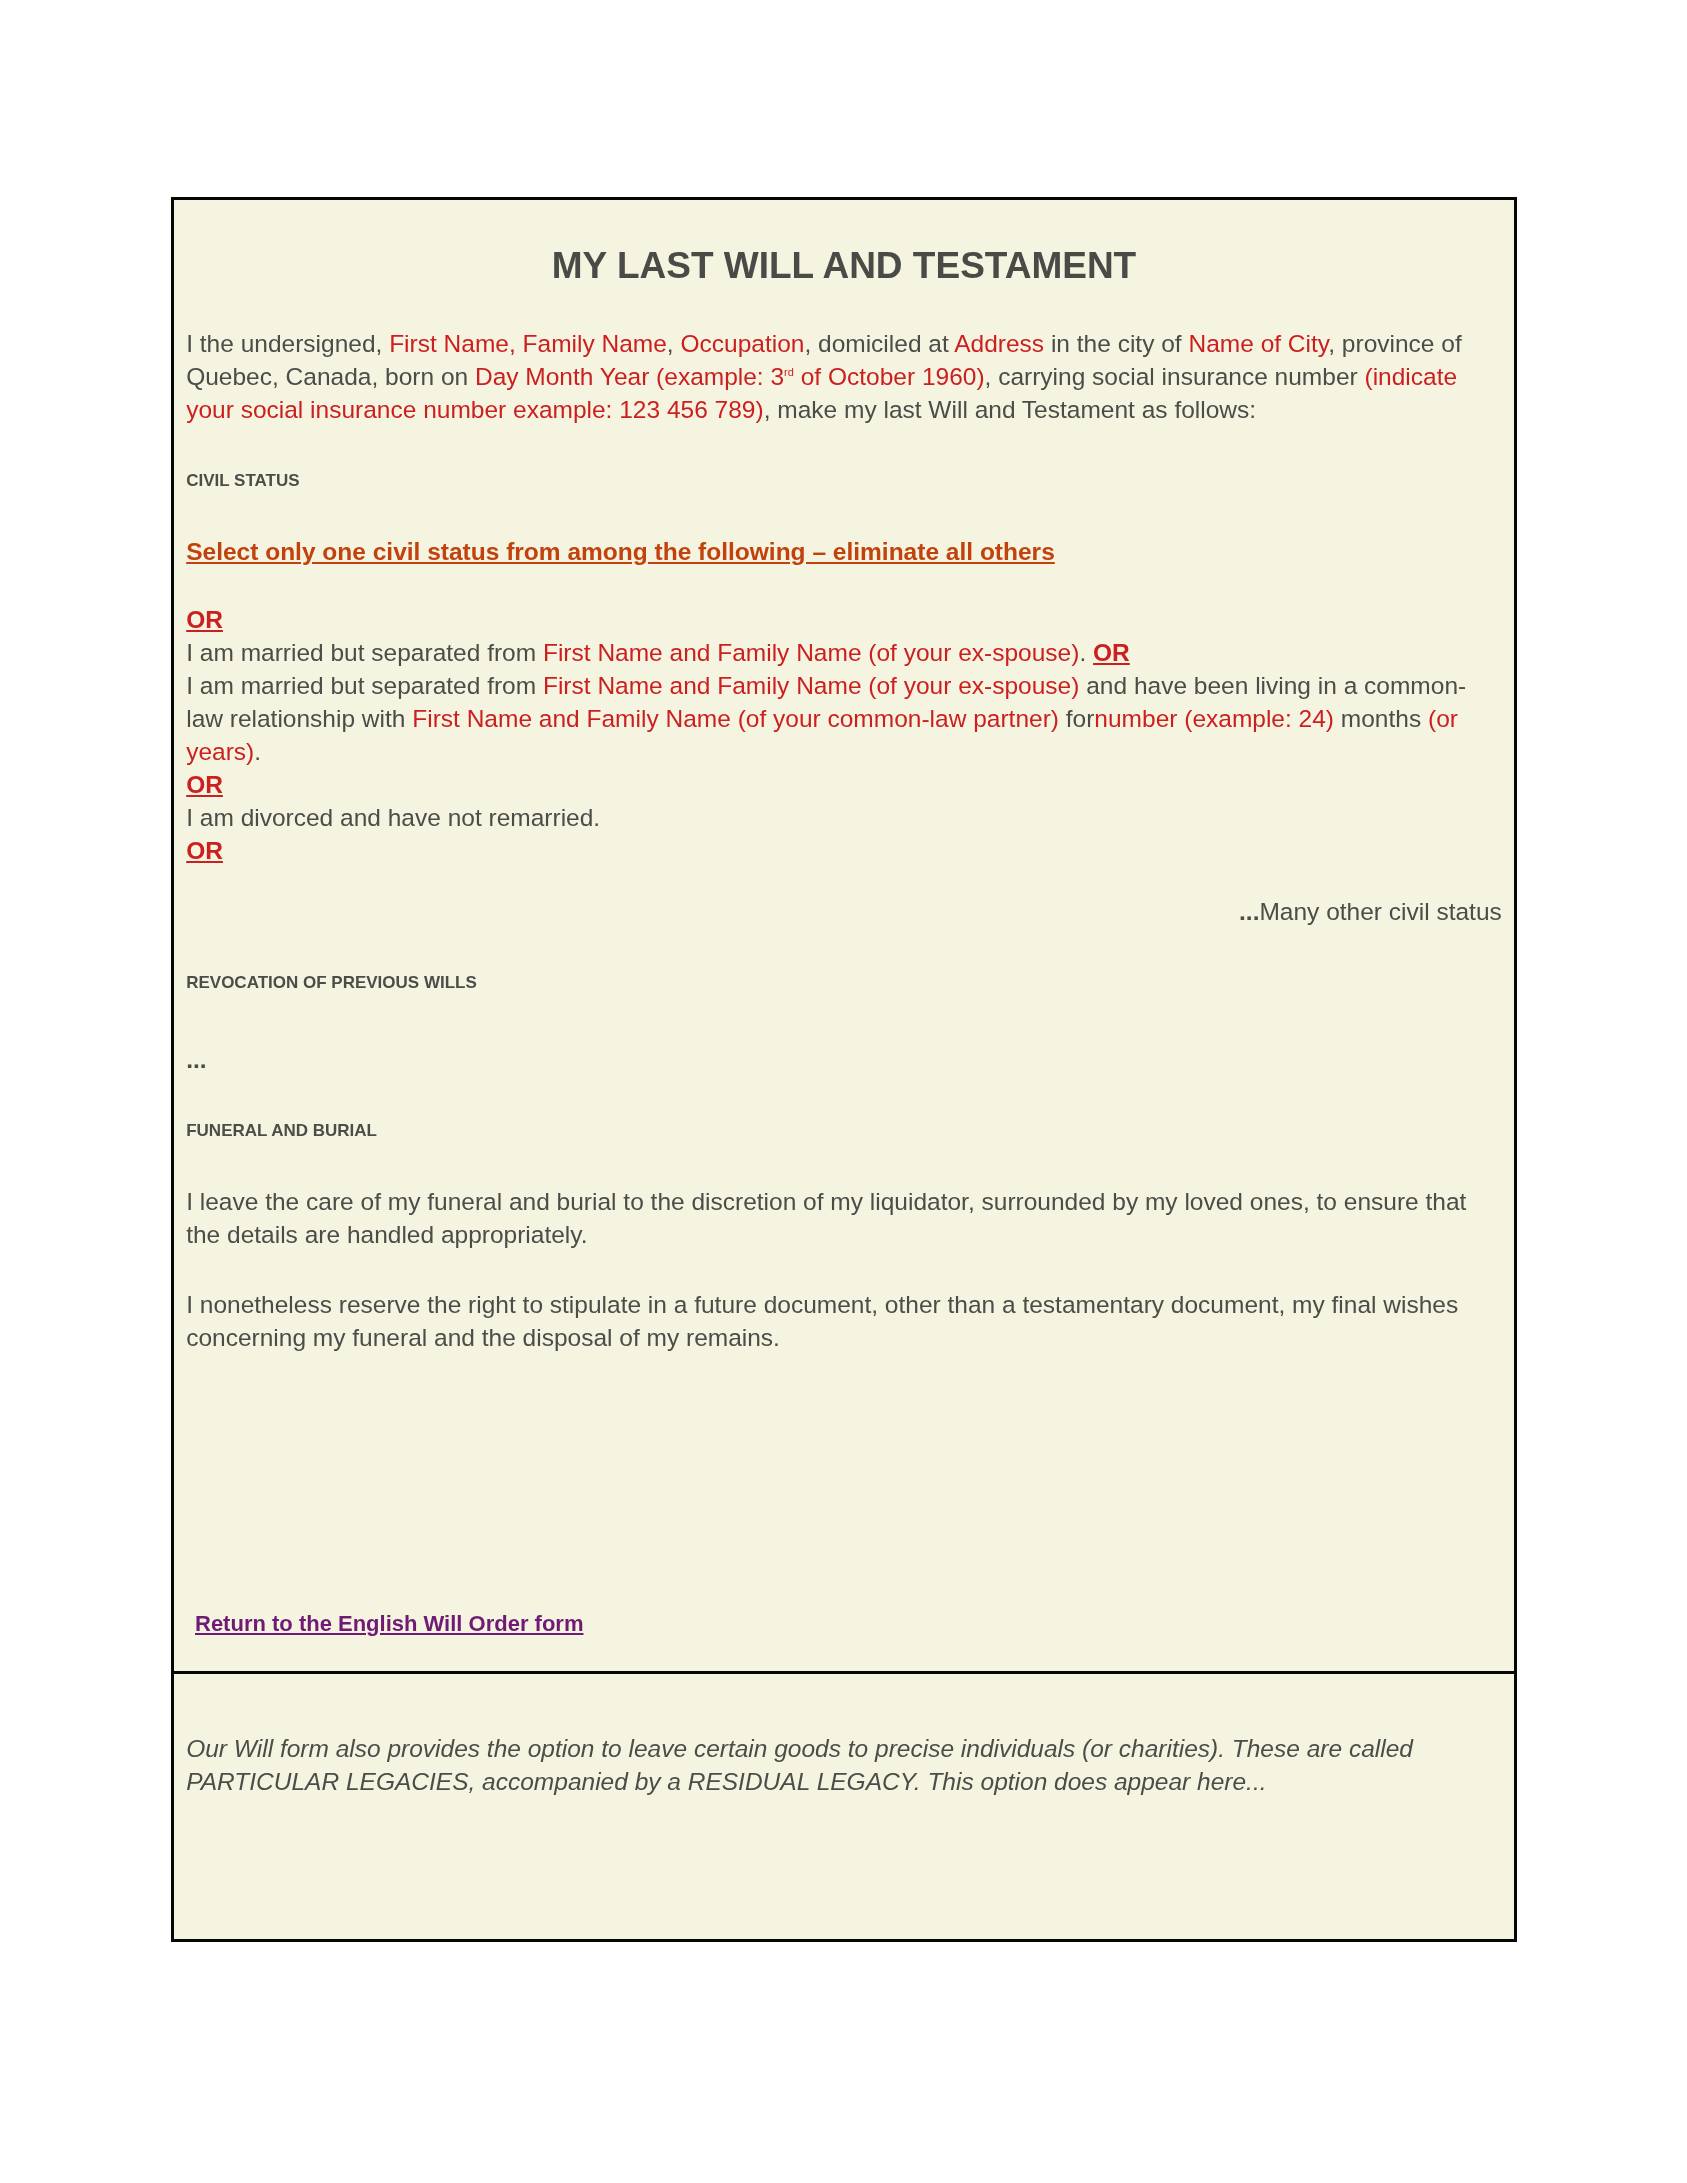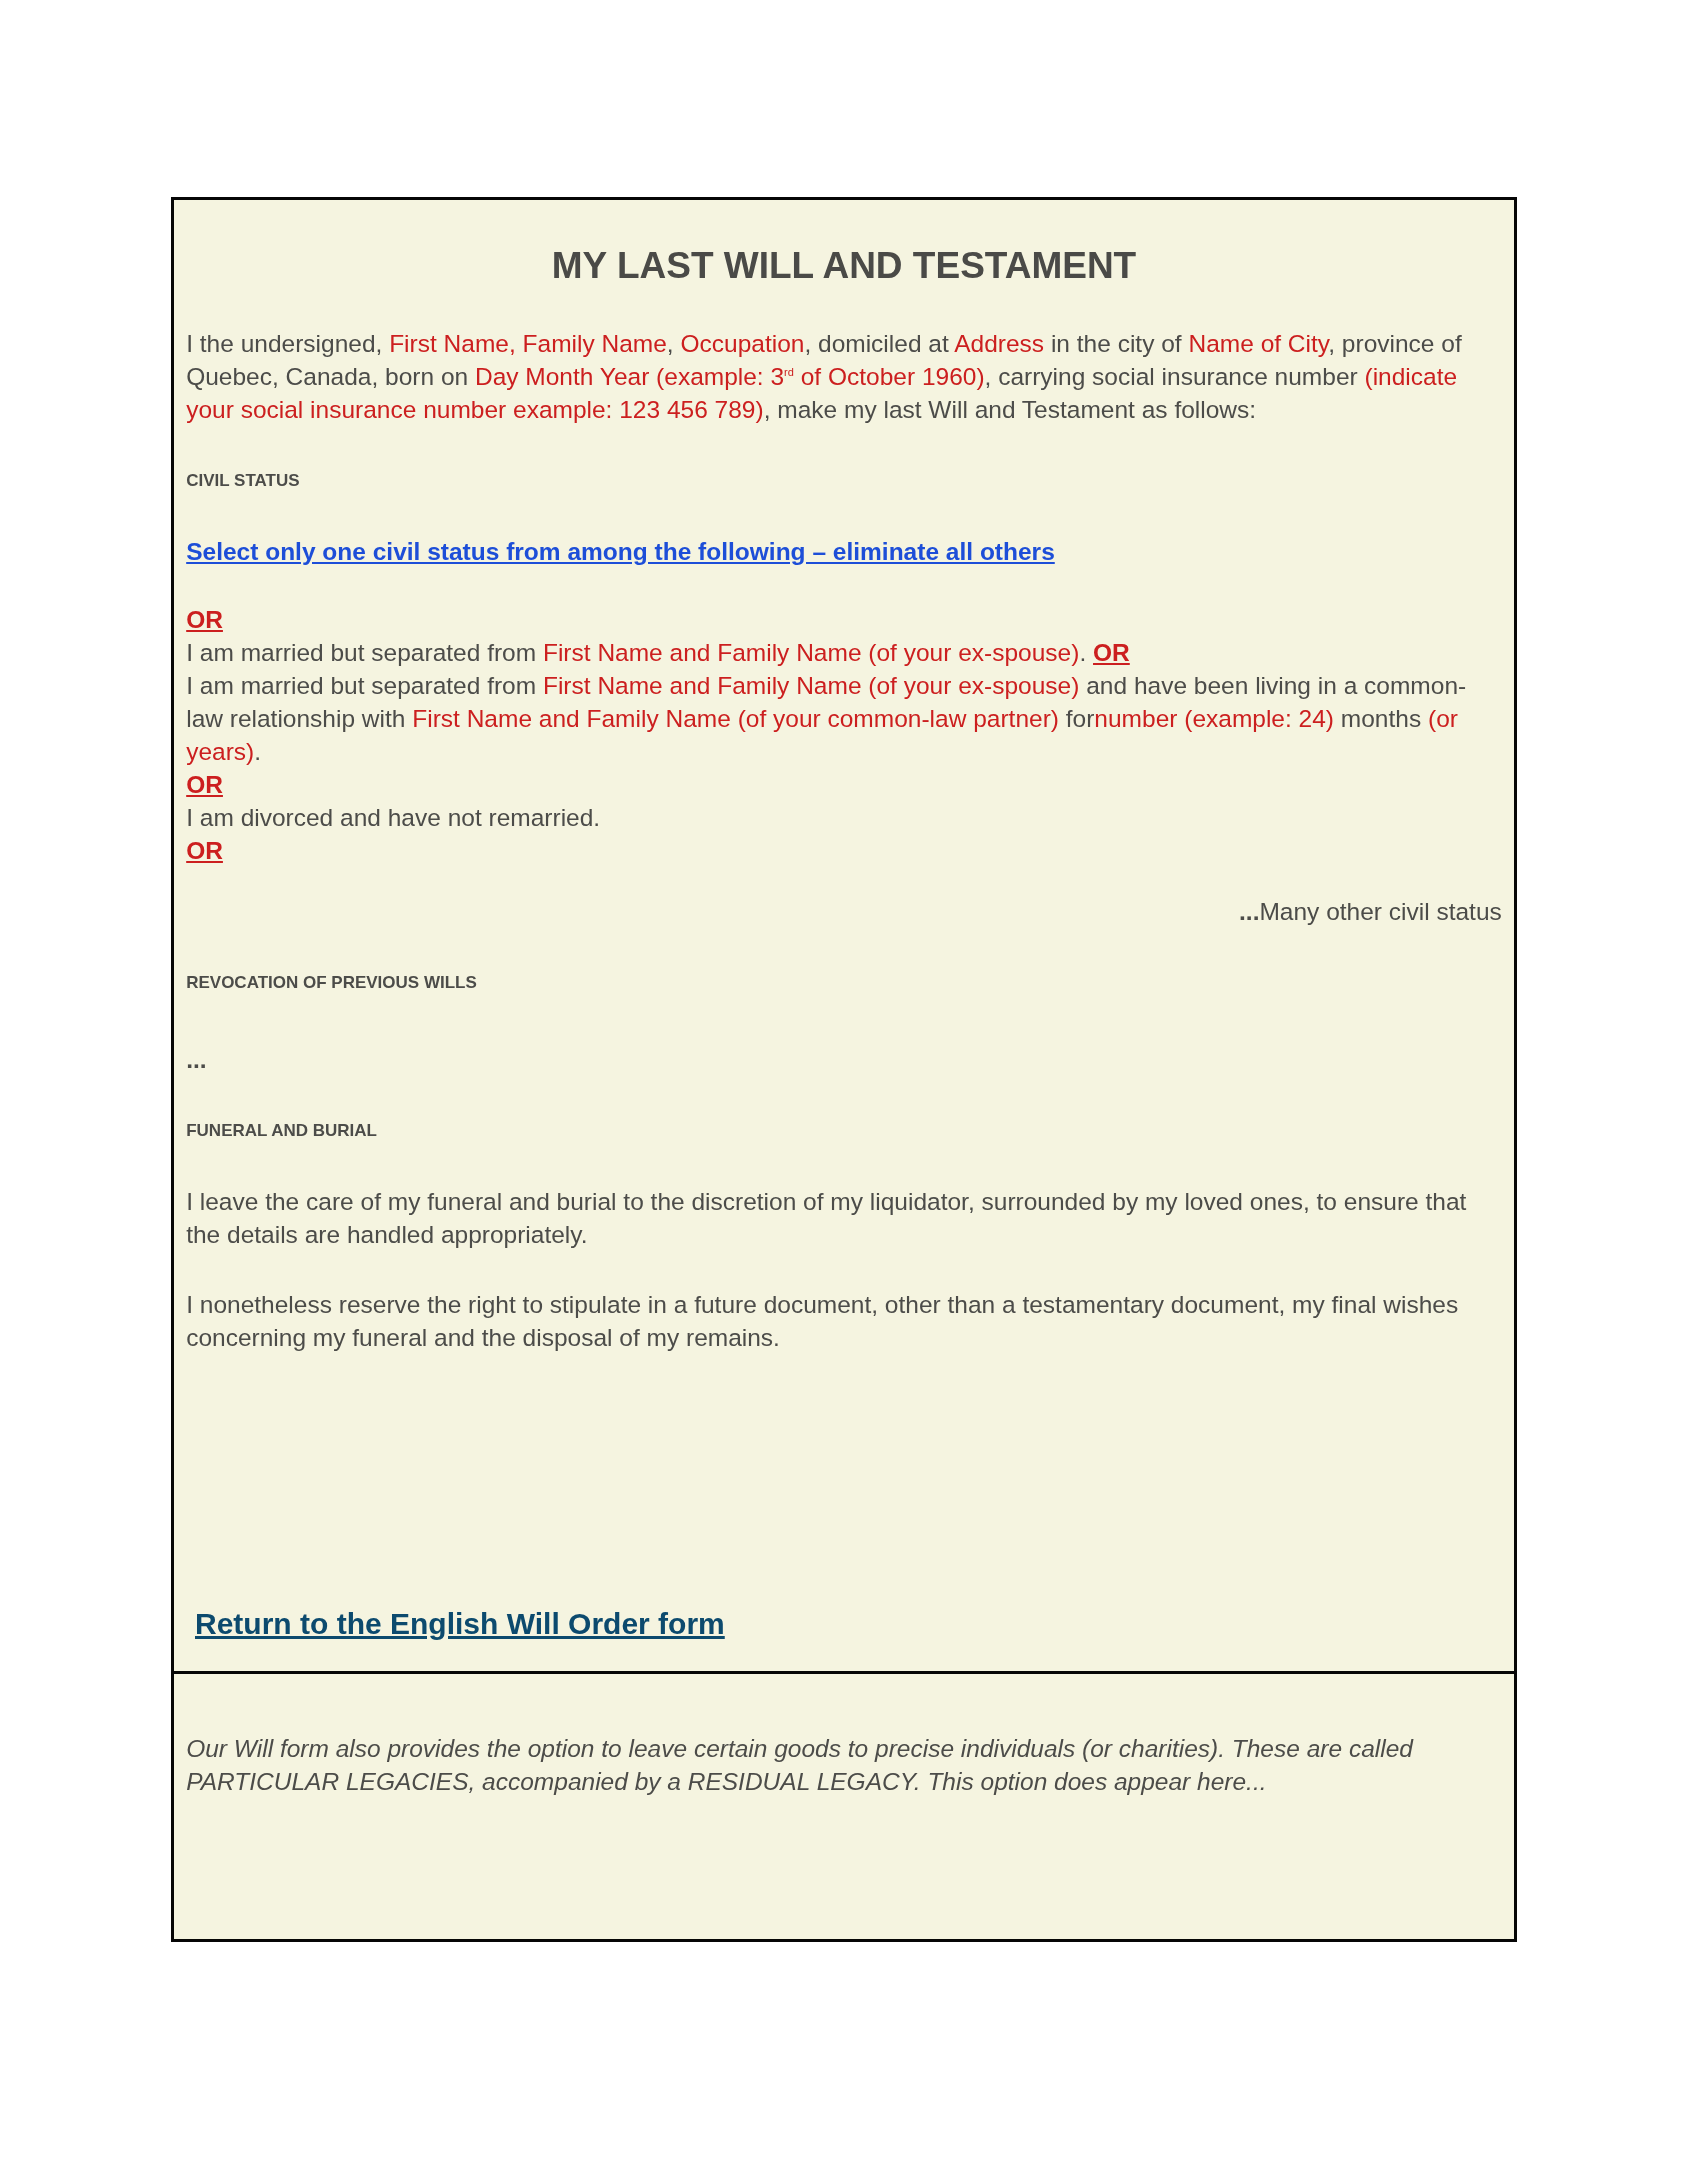--- a/index.html
+++ b/index.html
@@ -45,21 +45,21 @@
     color: #4A4A47;
   }
   .intro { margin-top: 40px; }
   .sec-heading {
     margin-top: 38px;
     font-weight: bold;
     font-size: 17px;
   }
   .instruction {
     margin-top: 38px;
-    color: #1d4ed8;
+    color: #c2410c;
     font-weight: bold;
     text-decoration: underline;
   }
   .civil-list { margin-top: 35px; }
   .red { color: #CC1F1F; }
   .or-label {
     color: #CC1F1F;
     font-weight: bold;
     text-decoration: underline;
   }
@@ -73,24 +73,24 @@
     margin-top: 44px;
     font-weight: bold;
   }
   .funeral-heading { margin-top: 38px; }
   .para2 { margin-top: 37px; }
   sup { font-size: 11px; line-height: 0; }
   .return-link {
     position: absolute;
     left: 195px;
     top: 1607px;
-    font-size: 30px;
+    font-size: 22px;
     line-height: 33px;
     font-weight: bold;
-    color: #0c4a6e;
+    color: #701a75;
     text-decoration: underline;
     cursor: pointer;
     text-align: center;
   }
   .note-text {
     margin-top: 58px;
     font-style: italic;
   }
 </style>
 </head>

